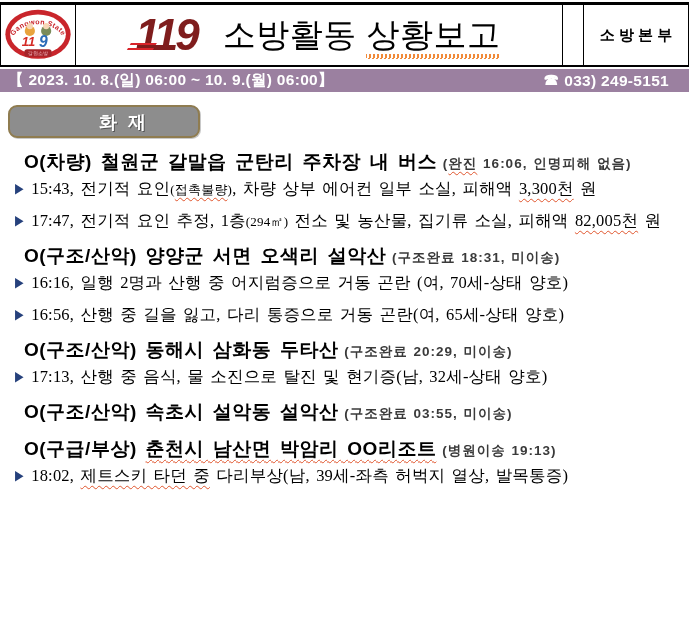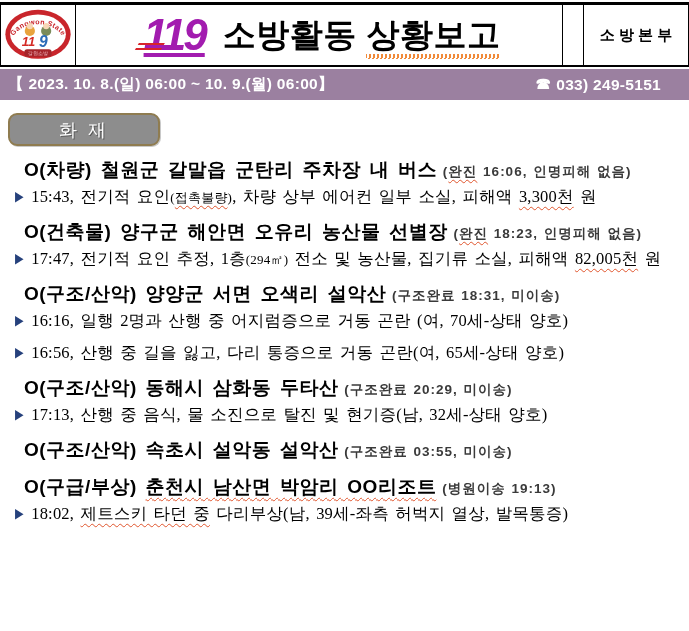--- a/index.html
+++ b/index.html
@@ -15,48 +15,48 @@
   }
   .logo-cell{width:74px;border-right:1.5px solid #000;display:flex;align-items:center;justify-content:center;}
   .title-cell{flex:1;display:flex;align-items:center;justify-content:center;gap:8px;}
   .spacer-cell{width:20px;border-left:1.5px solid #000;}
   .org-cell{
     width:104px;border-left:1.5px solid #000;
     display:flex;flex-direction:column;align-items:center;justify-content:center;
     font-size:15px;font-weight:700;line-height:24px;text-align:center;
   }
   .brand119{
-    position:relative;font-style:italic;font-weight:900;color:#a21caf;
-    font-size:44px;letter-spacing:-3px;line-height:44px;padding:0 10px 0 6px;text-decoration:underline;
+    position:relative;font-style:italic;font-weight:900;color:#7f1d1d;
+    font-size:44px;letter-spacing:-3px;line-height:44px;padding:0 10px 0 6px;
   }
   .brand119::after{
     content:"";position:absolute;left:-2px;bottom:4px;width:26px;height:10px;
     background:repeating-linear-gradient(180deg,#d8232a 0 2px,transparent 2px 5px);
     transform:skewX(-30deg);
   }
-  .page-title{margin:0;font-size:33px;font-weight:700;letter-spacing:0.5px;white-space:nowrap;}
+  .page-title{margin:8px;font-size:33px;font-weight:400;letter-spacing:0.5px;white-space:nowrap;}
   .title-underline{
     background-image:repeating-linear-gradient(105deg,#f08a3a 0 1.5px,transparent 1.5px 3.5px);
     background-repeat:repeat-x;background-size:4px 5px;background-position:0 100%;
     padding-bottom:6px;
   }
   
   .date-bar{
-    margin-top:2px;height:31px;background:#9b80a0;color:#fff;
+    margin-top:2px;height:23px;background:#9b80a0;color:#fff;
     display:flex;align-items:center;justify-content:space-between;
-    padding:0 28px 0 8px;font-size:15.5px;font-weight:700;letter-spacing:0.3px;
+    padding:0 20px 0 8px;font-size:15.5px;font-weight:700;letter-spacing:0.3px;
   }
   .date-bar .right{display:flex;align-items:center;gap:5px;}
   
   .section-btn{
     margin:13px 0 8px 8px;width:148px;height:29px;
     display:flex;align-items:center;justify-content:center;
     background:#8d8d8d;border:2px solid #8f7c50;border-radius:9px;
-    color:#fff;font-weight:400;font-size:18px;letter-spacing:3px;
-    text-shadow:1px 1px 0 #555;box-shadow:1px 1px 0 #c9c9c9;
+    color:#fff;font-weight:700;font-size:18px;letter-spacing:3px;
+    text-shadow:1px 1px 0 #555;box-shadow:1px 1px 0 #c9c9c9;padding-left:40px;
   }
   
   .head-line{
     margin:11px 6px 3px 24px;font-size:19px;font-weight:700;
     letter-spacing:0.5px;word-spacing:3px;white-space:nowrap;
   }
   .head-line .sm{font-size:13.5px;font-weight:600;color:#3a3a3a;letter-spacing:1px;word-spacing:1px;}
   .detail-line{
     margin:3px 4px 10px 13px;font-family:"Liberation Serif",serif;
     font-size:16.5px;font-weight:500;letter-spacing:0.2px;word-spacing:2px;white-space:nowrap;
@@ -111,21 +111,20 @@
   <span class="right">
     <span>☎</span>
     <span>033) 249-5151</span>
   </span>
 </div>
 
 <main>
     <div class="section-btn">화 재</div>
     <div class="head-line"><span>O(차량) 철원군 갈말읍 군탄리 주차장 내 버스</span><span class="sm"> (</span><span class="sm wv">완진</span><span class="sm"> 16:06, 인명피해 없음)</span></div>
     <div class="detail-line"><span class="ar">▶</span><span>15:43, 전기적 요인</span><span class="sm">(</span><span class="sm wv">접촉불량</span><span class="sm">)</span><span>, 차량 상부 에어컨 일부 소실, 피해액 </span><span class="wv">3,300천</span><span> 원</span></div>
-    <div class="head-line"><span>O(건축물) 양구군 해안면 오유리 농산물 선별장</span><span class="sm"> (</span><span class="sm wv">완진</span><span class="sm"> 18:23, 인명피해 없음)</span></div>
     <div class="detail-line"><span class="ar">▶</span><span>17:47, 전기적 요인 추정, 1층</span><span class="sm">(294㎡)</span><span> 전소 및 농산물, 집기류 소실, 피해액 </span><span class="wv">82,005천</span><span> 원</span></div>
     <div class="head-line"><span>O(구조/산악) 양양군 서면 오색리 설악산</span><span class="sm"> (구조완료 18:31, 미이송)</span></div>
     <div class="detail-line"><span class="ar">▶</span><span>16:16, 일행 2명과 산행 중 어지럼증으로 거동 곤란 (여, 70세-상태 양호)</span></div>
     <div class="detail-line"><span class="ar">▶</span><span>16:56, 산행 중 길을 잃고, 다리 통증으로 거동 곤란(여, 65세-상태 양호)</span></div>
     <div class="head-line"><span>O(구조/산악) 동해시 삼화동 두타산</span><span class="sm"> (구조완료 20:29, 미이송)</span></div>
     <div class="detail-line"><span class="ar">▶</span><span>17:13, 산행 중 음식, 물 소진으로 탈진 및 현기증(남, 32세-상태 양호)</span></div>
     <div class="head-line"><span>O(구조/산악) 속초시 설악동 설악산</span><span class="sm"> (구조완료 03:55, 미이송)</span></div>
     <div class="head-line"><span>O(구급/부상) </span><span class="wv">춘천시 남산면 박암리 OO리조트</span><span class="sm"> (병원이송 19:13)</span></div>
     <div class="detail-line"><span class="ar">▶</span><span>18:02, </span><span class="wv">제트스키 타던 중</span><span> 다리부상(남, 39세-좌측 허벅지 열상, 발목통증)</span></div>
   </main>

